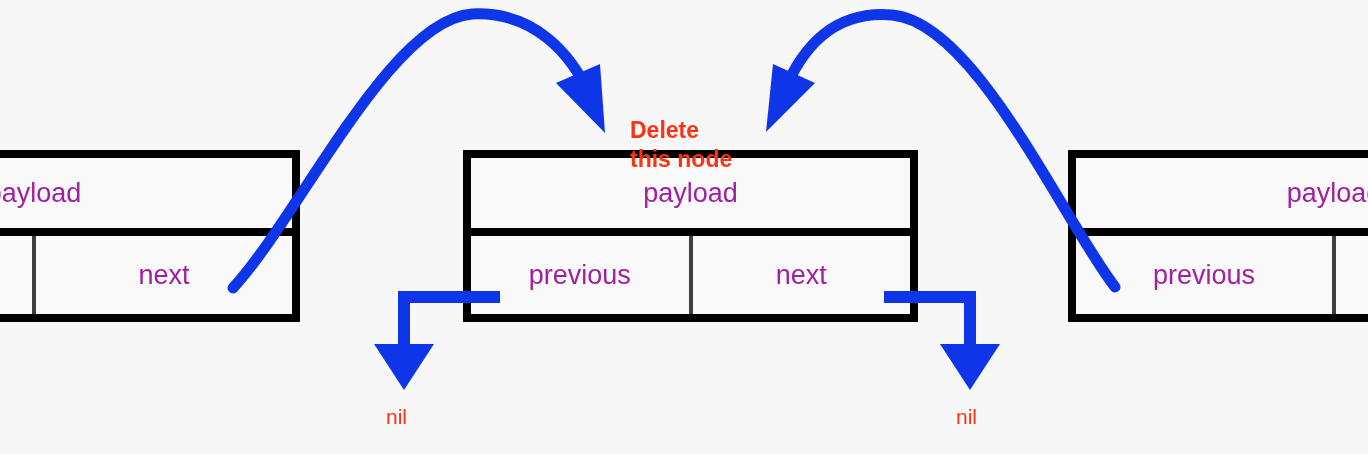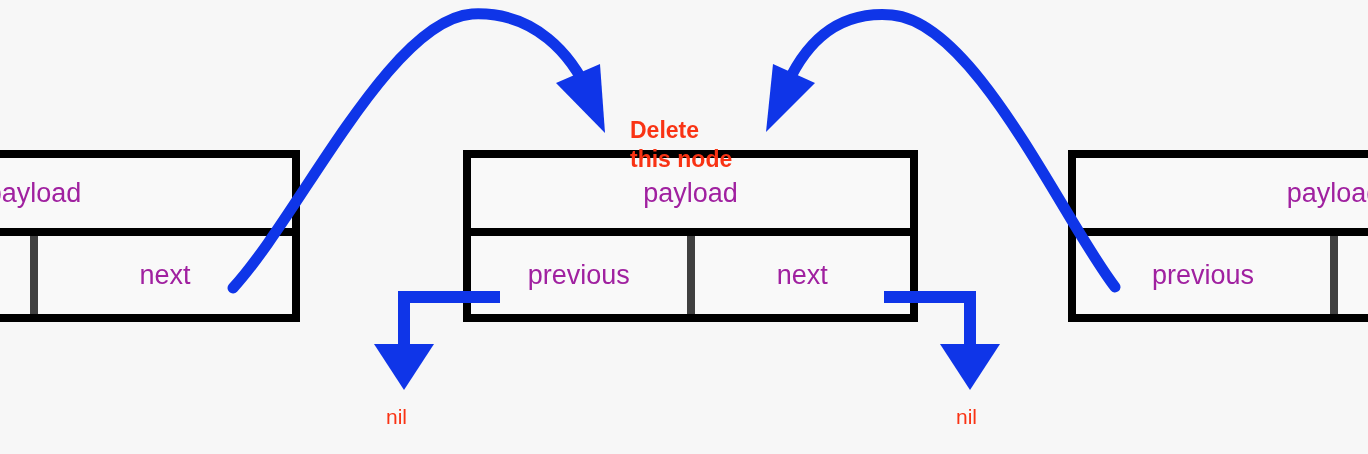--- a/index.html
+++ b/index.html
@@ -42,21 +42,21 @@
   }
   .node .ptr-cell {
     box-sizing: border-box;
     flex: 1 1 0;
     display: flex;
     align-items: center;
     justify-content: center;
     background: #f9f9f9;
   }
   .node .ptr-cell.right-cell {
-    border-left: 8px solid #404040;
+    border-left: 4px solid #404040;
   }
   .field-label {
     color: #a021a0;
     font-size: 27px;
     line-height: 1;
     white-space: nowrap;
   }
 
   
   #node-left {

